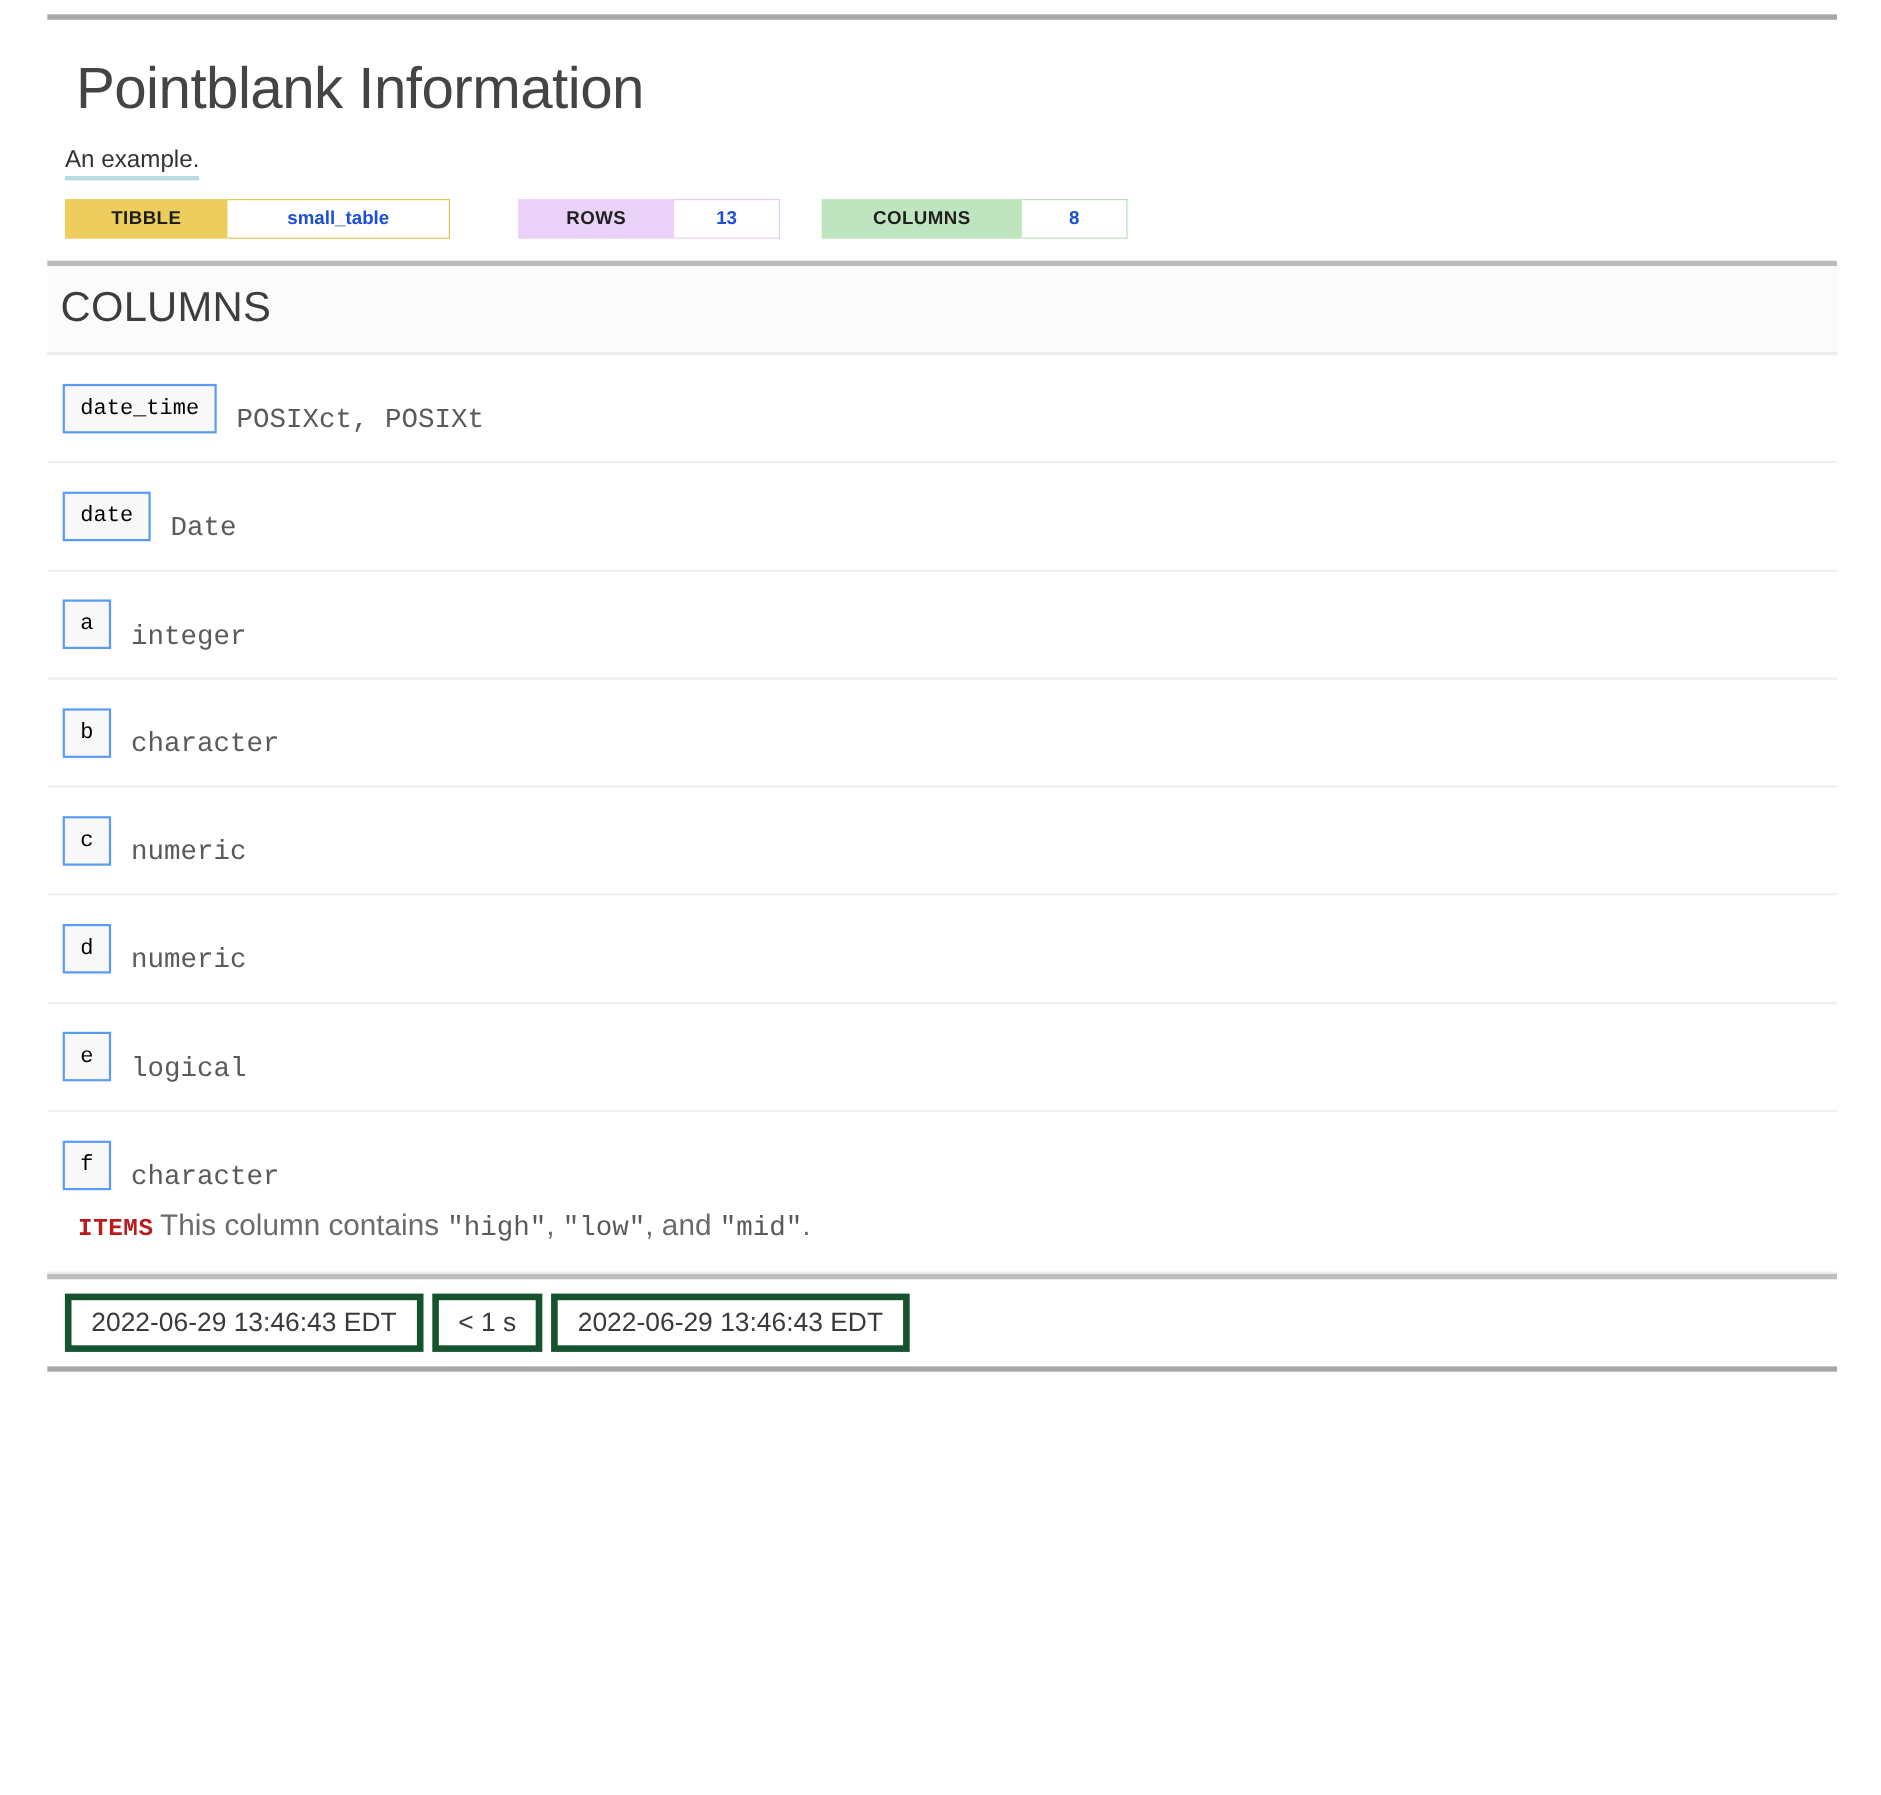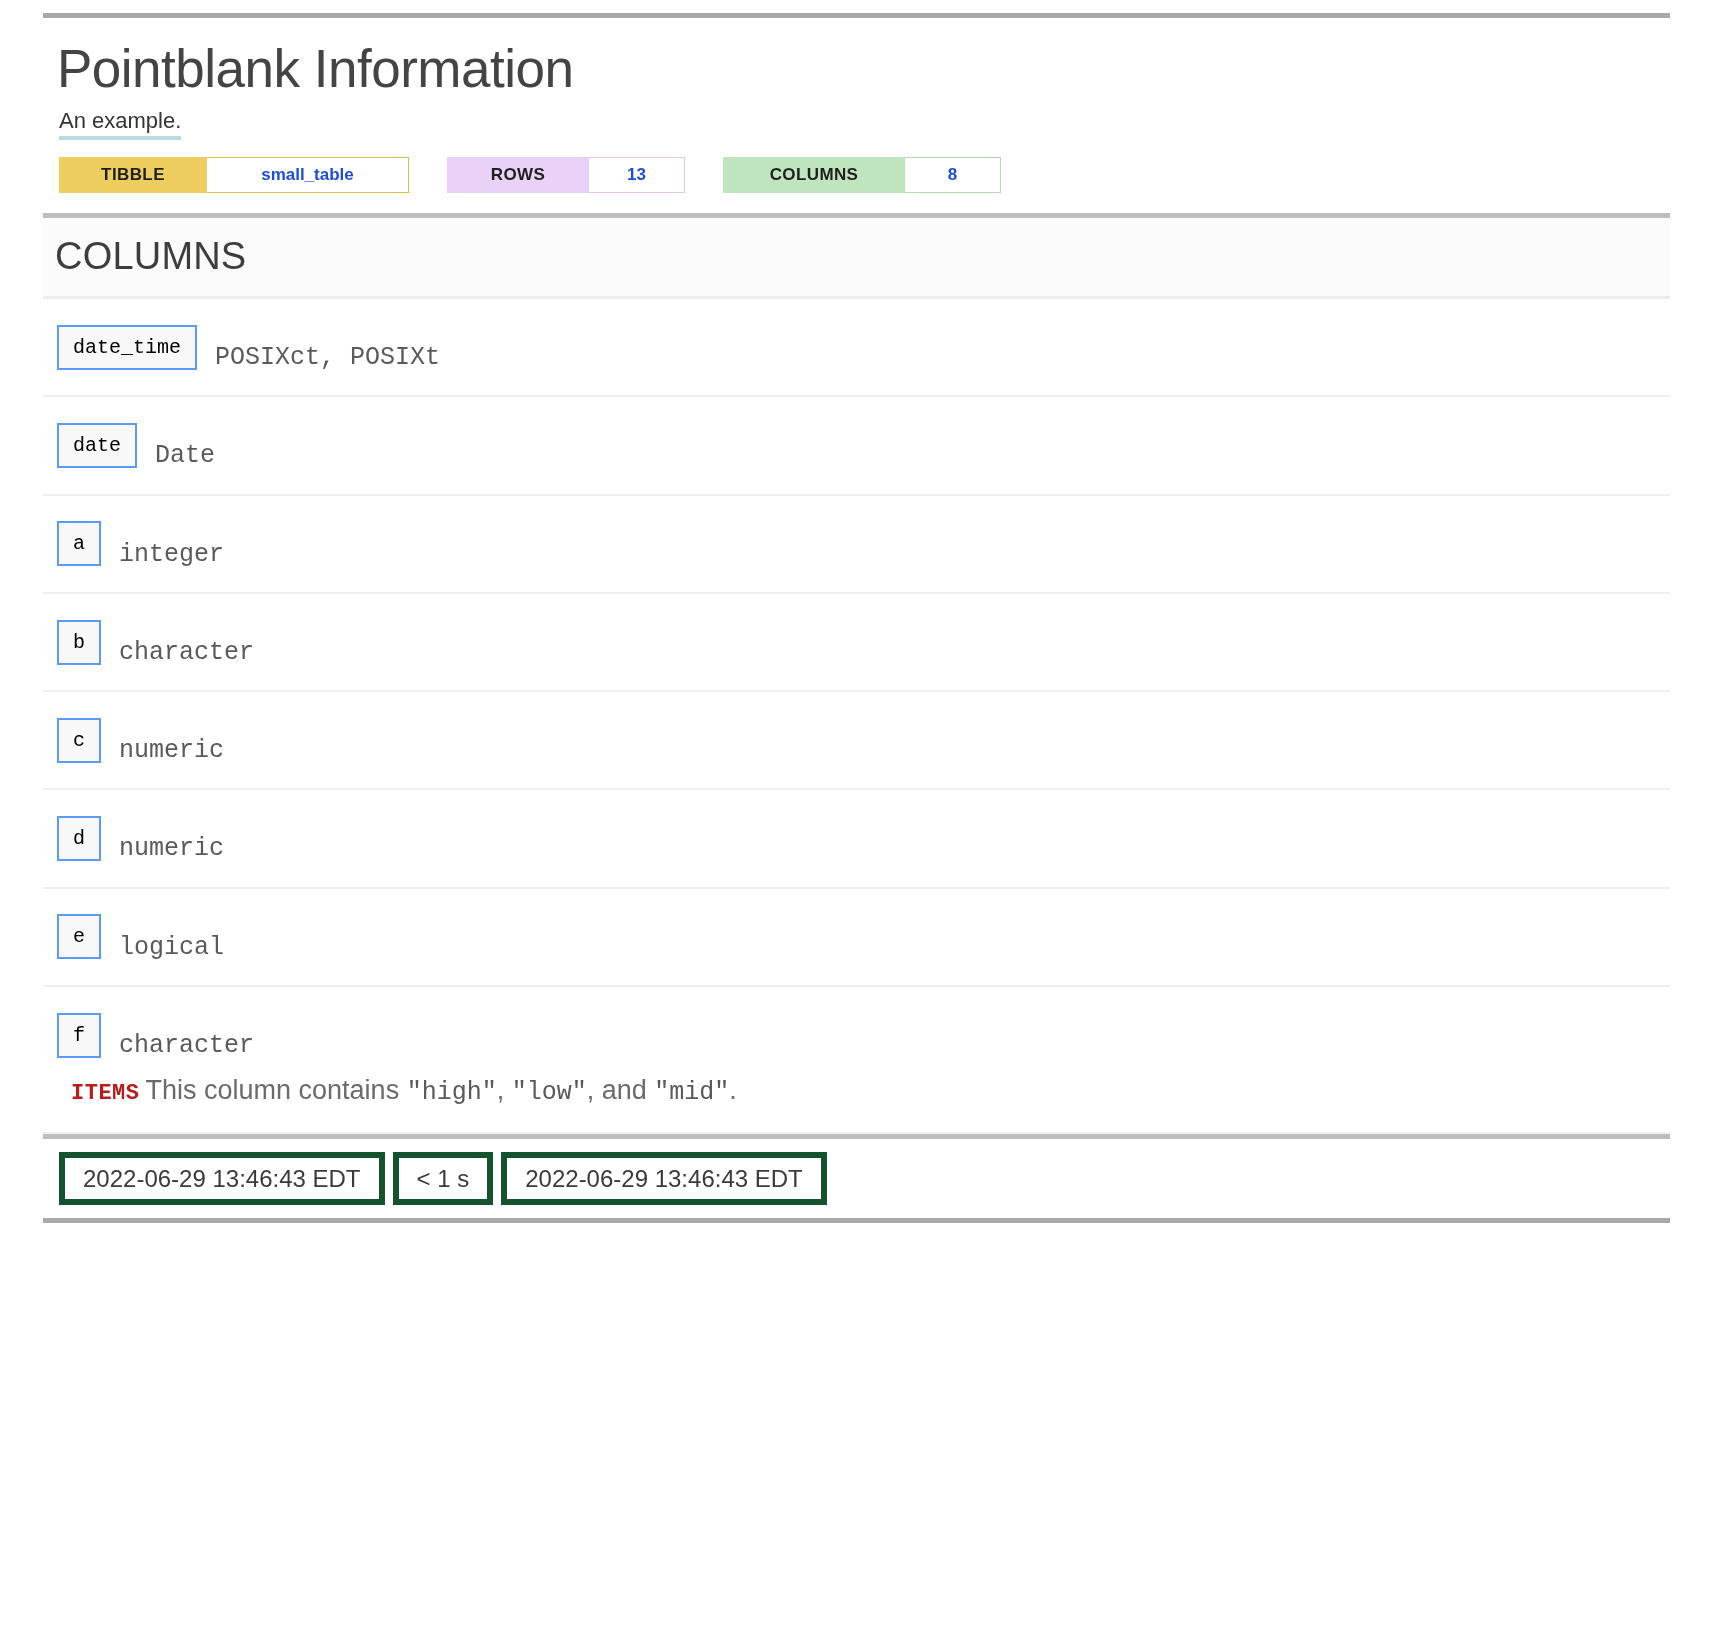--- a/index.html
+++ b/index.html
@@ -38,21 +38,21 @@
     padding: 22px 0 20px 0;
     border-bottom: 5px solid #BDBDBD;
   }
 
   .title {
     font-family: "Liberation Sans", sans-serif;
     font-size: 53px;
     font-weight: 400;
     color: #444444;
     letter-spacing: -0.5px;
-    margin: 0;
+    margin: 12px;
     padding: 0 0 0 14px;
     line-height: 1.08;
     white-space: nowrap;
   }
 
   .subtitle-wrap {
     padding: 12px 0 0 16px;
   }
   .subtitle {
     display: inline-block;
@@ -100,21 +100,21 @@
     color: #1d4ed8;
     padding: 0 16px;
     box-sizing: border-box;
     border: 1px solid transparent;
     border-left: none;
   }
 
   .badge-tibble .key   { background: #ECCD5D; min-width: 148px; }
   .badge-tibble .val   { border-color: #E0BE4A; min-width: 202px; }
 
-  .badge-rows .key     { background: #EAD1F7; min-width: 142px; }
+  .badge-rows .key     { background: #EAD1F7; min-width: 142px; margin-left: 24px; }
   .badge-rows .val     { border-color: #E3C6F2; min-width: 96px; }
 
   .badge-columns .key  { background: #BFE5BF; min-width: 182px; }
   .badge-columns .val  { border-color: #B4DDB4; min-width: 96px; }
 
   
   .section-bar {
     background: #FBFBFB;
     border-bottom: 3px solid #EDEDED;
     padding: 18px 0 18px 12px;

